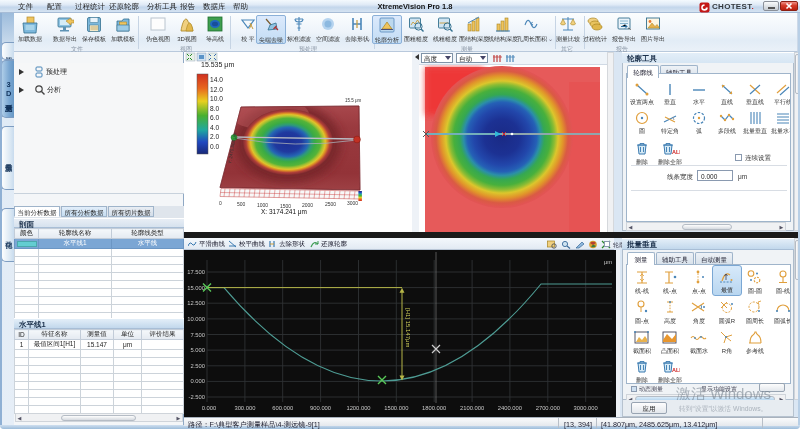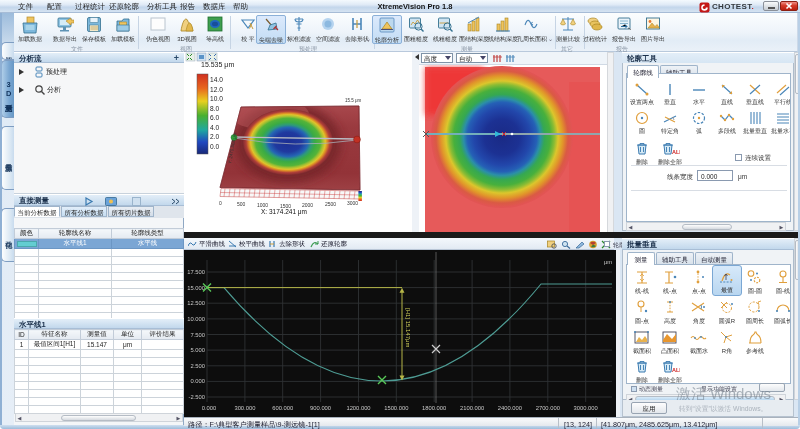--- a/index.html
+++ b/index.html
@@ -313,55 +313,40 @@
       </div>
     <div class="vtab" style="top:113px;height:64px;">
         <span>影像测量</span>
       </div>
     <div class="vtab" style="top:195px;height:54px;">
         <span>自动化</span>
       </div>
   </div>
 
   <div id="lpanel">
-    <div class="phead" style="position:absolute;left:0;top:0;width:170px;height:11px;">分析流<span style="position:absolute;right:5px;top:0px;color:#2a4a6a;font-weight:bold;font-size:9px">+</span></div>
     <div style="position:absolute;left:0;top:11px;width:170px;height:131px;background:#f6f7f8;border-bottom:1px solid #c8d2dc;">
       <div style="position:absolute;left:5px;top:6px;width:0;height:0;border:3.5px solid transparent;border-left:5px solid #333;"></div>
       <svg style="position:absolute;left:20px;top:3px" width="10" height="12">
           <rect x="2" y="1" width="6" height="4" rx="1" fill="none" stroke="#4a86b8" stroke-width="1"></rect>
           <rect x="2" y="7" width="6" height="4" rx="1" fill="none" stroke="#4a86b8" stroke-width="1"></rect>
         </svg>
       <div style="position:absolute;left:32px;top:4px;font-size:7px;color:#222">预处理</div>
       <div style="position:absolute;left:5px;top:24px;width:0;height:0;border:3.5px solid transparent;border-left:5px solid #333;"></div>
       <svg style="position:absolute;left:20px;top:21px" width="12" height="12">
           <circle cx="5" cy="5" r="3.2" fill="none" stroke="#444" stroke-width="1.2"></circle>
           <line x1="7.5" y1="7.5" x2="10.5" y2="10.5" stroke="#444" stroke-width="1.4"></line>
         </svg>
       <div style="position:absolute;left:33px;top:22px;font-size:7px;color:#222">分析</div>
-    </div>
-    <div class="phead" style="position:absolute;left:0;top:142px;width:170px;height:12px;">直接测量
-      <svg style="position:absolute;left:70px;top:2px" width="10" height="9">
-          <path d="M2 1 L8 4.5 L2 8 Z" fill="none" stroke="#3a7ab0" stroke-width="1.2"></path>
-        </svg>
-      <svg style="position:absolute;left:91px;top:2px" width="12" height="9">
-          <rect x="0.5" y="0.5" width="11" height="8" rx="1" fill="#6aa2d8" stroke="#34688f" stroke-width="0.8"></rect>
-          <circle cx="6" cy="4.5" r="2" fill="#f0c050"></circle>
-        </svg>
-      <svg style="position:absolute;left:118px;top:2px" width="9" height="9">
-          <rect x="0.5" y="0.5" width="8" height="8" fill="#cfe0ef" stroke="#9ab4cc" stroke-width="1"></rect>
-        </svg>
-      <svg style="position:absolute;left:157px;top:3px" width="9" height="7">
-          <path d="M1 1 l3 2.5 L1 6 M5 1 l3 2.5 L5 6" fill="none" stroke="#2a4a6a" stroke-width="1"></path>
-        </svg>
     </div>
     <div class="ltabs" style="top:154px;height:12px;background:#dfe5ec;">
       <div class="ltab on" style="left:0px;width:46px;">当前分析数据</div>
       <div class="ltab" style="left:47px;width:46px;background:linear-gradient(#e2eefa,#c6ddf1)">所有分析数据</div>
       <div class="ltab" style="left:94px;width:46px;">所有切片数据</div>
     </div>
+    <div class="phead" style="position:absolute;left:0;top:166px;width:170px;height:10px;background:linear-gradient(#e8eef5,#d6e2ee);font-weight:bold;">剖面</div>
     <table class="grid" style="position:absolute;left:0;top:176px;width:170px;">
       <tbody>
           <tr>
             <th style="width:24px">颜色</th>
             <th style="width:73px">轮廓线名称</th>
             <th>轮廓线类型</th>
           </tr>
       <tr class="selrow">
             <td>
               <div style="width:20px;height:6px;background:#63cdd1;border:1px solid #4aa8ac;margin:0 auto"></div>
@@ -774,23 +759,23 @@
     <line x1="23" y1="37.6" x2="218" y2="37.6" stroke="#b6b648" stroke-width="1"></line>
     <line x1="218" y1="40" x2="218" y2="128" stroke="#b6b648" stroke-width="1"></line>
     <path d="M218 37.8 l-2.5 5 h5 Z M218 130.4 l-2.5 -5 h5 Z" fill="#b6b648"></path>
     <text x="222" y="58" font-size="6" fill="#cfcf5a" transform="rotate(90 222 58)">[H1] 15.147μm</text>
     <path d="M19 33.6 l8 8 M27 33.6 l-8 8" stroke="#58c858" stroke-width="1.4"></path>
     <path d="M194 126 l8 8 M202 126 l-8 8" stroke="#58c858" stroke-width="1.4"></path>
     <path d="M248 95 l8 8 M256 95 l-8 8" stroke="#cccccc" stroke-width="1.2"></path>
   </svg>
   </div>
   <div id="statusbar">
-    <div class="abs" style="left:4px;top:2px">路径：F:\典型客户测量样品\9-测远镜-1[1]</div>
+    <div class="abs" style="left:4px;top:2px">路径：F:\典型客户测量样品\4-测远镜-9[1]</div>
     <div class="abs" style="left:374px;top:0px;width:1px;height:10px;background:#b8bfc8"></div>
-    <div class="abs" style="left:380px;top:2px">[13, 124]</div>
+    <div class="abs" style="left:380px;top:2px">[13, 394]</div>
     <div class="abs" style="left:412px;top:0px;width:1px;height:10px;background:#b8bfc8"></div>
     <div class="abs" style="left:417px;top:2px">[41.807μm, 2485.625μm, 13.412μm]</div>
     <div class="abs" style="left:578px;top:0px;width:1px;height:10px;background:#b8bfc8"></div>
   </div>
 
   <div id="rpanel">
 
     <div class="phead" style="position:absolute;left:2px;top:0;width:172px;height:28px;">轮廓工具</div>
     <div style="position:absolute;left:2px;top:11px;width:172px;height:168px;background:#f0f3f6;border:1px solid #aebccb;border-top:none">
       <div class="rtab on" style="left:4px;top:2px;width:32px">轮廓线</div>

